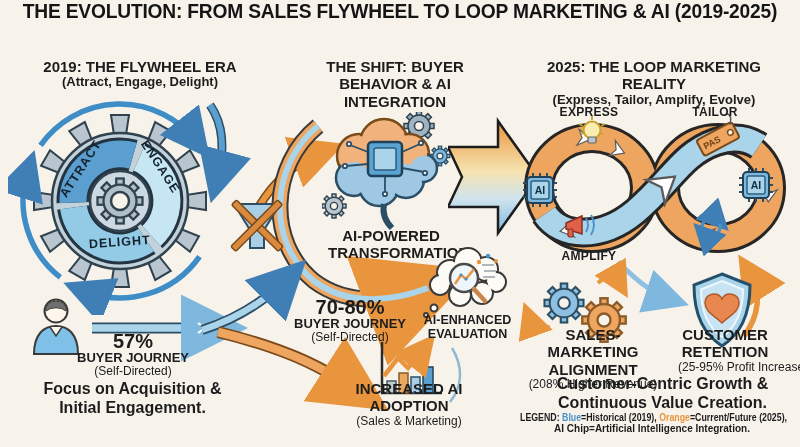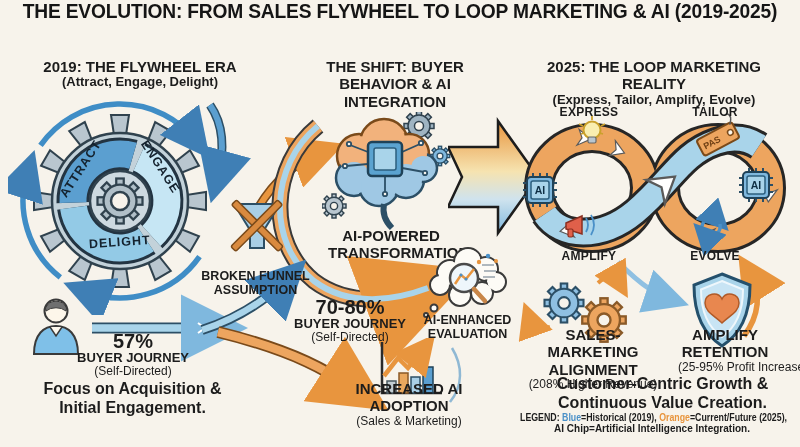--- a/index.html
+++ b/index.html
@@ -176,21 +176,20 @@
   </div>
   <div class="abs ctr bigtxt" style="left:35px;top:379px;width:195px;">Focus on Acquisition &amp; Initial Engagement.</div>
 
   <svg class="abs" style="left:222px;top:198px;" width="70" height="72" viewBox="0 0 70 72">
     <path d="M12,6 L58,6 L42,32 L42,50 L28,50 L28,32 Z" fill="#a9cfe6" stroke="#2c4f66" stroke-width="2"></path>
     <g stroke="#7a4a1a" stroke-width="1.5" fill="#d98a3f">
       <rect x="2" y="24" width="66" height="7" rx="2" transform="rotate(45 35 28)"></rect>
       <rect x="2" y="24" width="66" height="7" rx="2" transform="rotate(-45 35 28)"></rect>
     </g>
   </svg>
-  <div class="abs ctr lbl" style="left:198px;top:269px;width:115px;">BROKEN FUNNEL ASSUMPTION</div>
 
   <svg class="abs" style="left:322px;top:112px;" width="135" height="122" viewBox="0 0 135 122">
 
     <use href="#gearS" transform="translate(97,14)" fill="#9fb4c2" stroke="#30424e" stroke-width="1.5"></use>
     <use href="#gearS" transform="translate(118,44) scale(0.65)" fill="#7fb8de" stroke="#2c4f66" stroke-width="2"></use>
     <use href="#gearS" transform="translate(12,94) scale(0.8)" fill="#b9c6cf" stroke="#30424e" stroke-width="1.8"></use>
 
     <g stroke="#7a4a1a" stroke-width="2.5" fill="#f2b27c">
       <circle cx="37" cy="44" r="22"></circle>
         <circle cx="62" cy="31" r="24"></circle>
@@ -373,38 +372,37 @@
         <text y="4" text-anchor="middle" font-family="Liberation Sans,sans-serif" font-size="10.5" font-weight="bold" fill="#0f2f44">AI</text>
       </g>
     </defs>
     <use href="#chipAI" transform="translate(27,84)"></use>
     <use href="#chipAI" transform="translate(243,79)"></use>
   </svg>
 
   <div class="abs ctr stage" style="left:544px;top:105px;width:90px;">EXPRESS</div>
   <div class="abs ctr stage" style="left:670px;top:105px;width:90px;">TAILOR</div>
   <div class="abs ctr stage" style="left:544px;top:249px;width:90px;">AMPLIFY</div>
-  <div class="abs ctr stage" style="left:670px;top:249px;width:90px;">EVOLVE</div>
 
   <svg class="abs" style="left:528px;top:276px;" width="115" height="72" viewBox="0 0 115 72">
     <use href="#gearS" transform="translate(36,27) scale(1.3)" fill="#8fc0e2" stroke="#2c4f66" stroke-width="1.6"></use>
     <use href="#gearS" transform="translate(76,44) scale(1.45)" fill="#eda55f" stroke="#8a5a28" stroke-width="1.6"></use>
   </svg>
   <div class="abs ctr" style="left:525px;top:326px;width:136px;">
     <div class="lbl13" style="width:130px;margin:0 auto;">SALES-MARKETING ALIGNMENT</div>
     <div class="stat-note" style="white-space:nowrap;">(208% Higher Revenue)</div>
   </div>
 
   <svg class="abs" style="left:686px;top:270px;" width="76" height="82" viewBox="0 0 76 82">
     <path d="M36,4 L64,15 C64,46 54,64 36,76 C18,64 8,46 8,15 Z" fill="#a9d4ea" stroke="#24506c" stroke-width="3"></path>
     <path d="M36,11 L57,19.5 C57,44 49,58 36,67 C23,58 15,44 15,19.5 Z" fill="#c8e4f4" stroke="#eef7fc" stroke-width="2"></path>
     <path d="M36,29 C32,21 19,23 19,33 C19,42 29,46 36,53 C43,46 53,42 53,33 C53,23 40,21 36,29 Z" fill="#e8874f" stroke="#b05a28" stroke-width="1.5"></path>
   </svg>
   <div class="abs ctr" style="left:650px;top:326px;width:150px;">
-    <div class="lbl13" style="width:95px;margin:0 auto;">AMPLIFY RETENTION</div>
+    <div class="lbl13" style="width:95px;margin:0 auto;">CUSTOMER RETENTION</div>
     <div class="stat-note" style="white-space:nowrap;margin-left:28px;">(25-95% Profit Increase)</div>
   </div>
 
   <div class="abs ctr bigtxt" style="left:530px;top:374px;width:265px;">Customer-Centric Growth &amp; Continuous Value Creation.</div>
   <div class="abs ctr" style="left:502px;top:412px;width:300px;">
     <div class="legend1">
       <span>LEGEND: </span><span class="blue-w">Blue</span><span>=Historical (2019), </span><span class="orange-w">Orange</span><span>=Current/Future (2025),</span>
     </div>
     <div class="legend2">AI Chip=Artificial Intelligence Integration.</div>
   </div>

